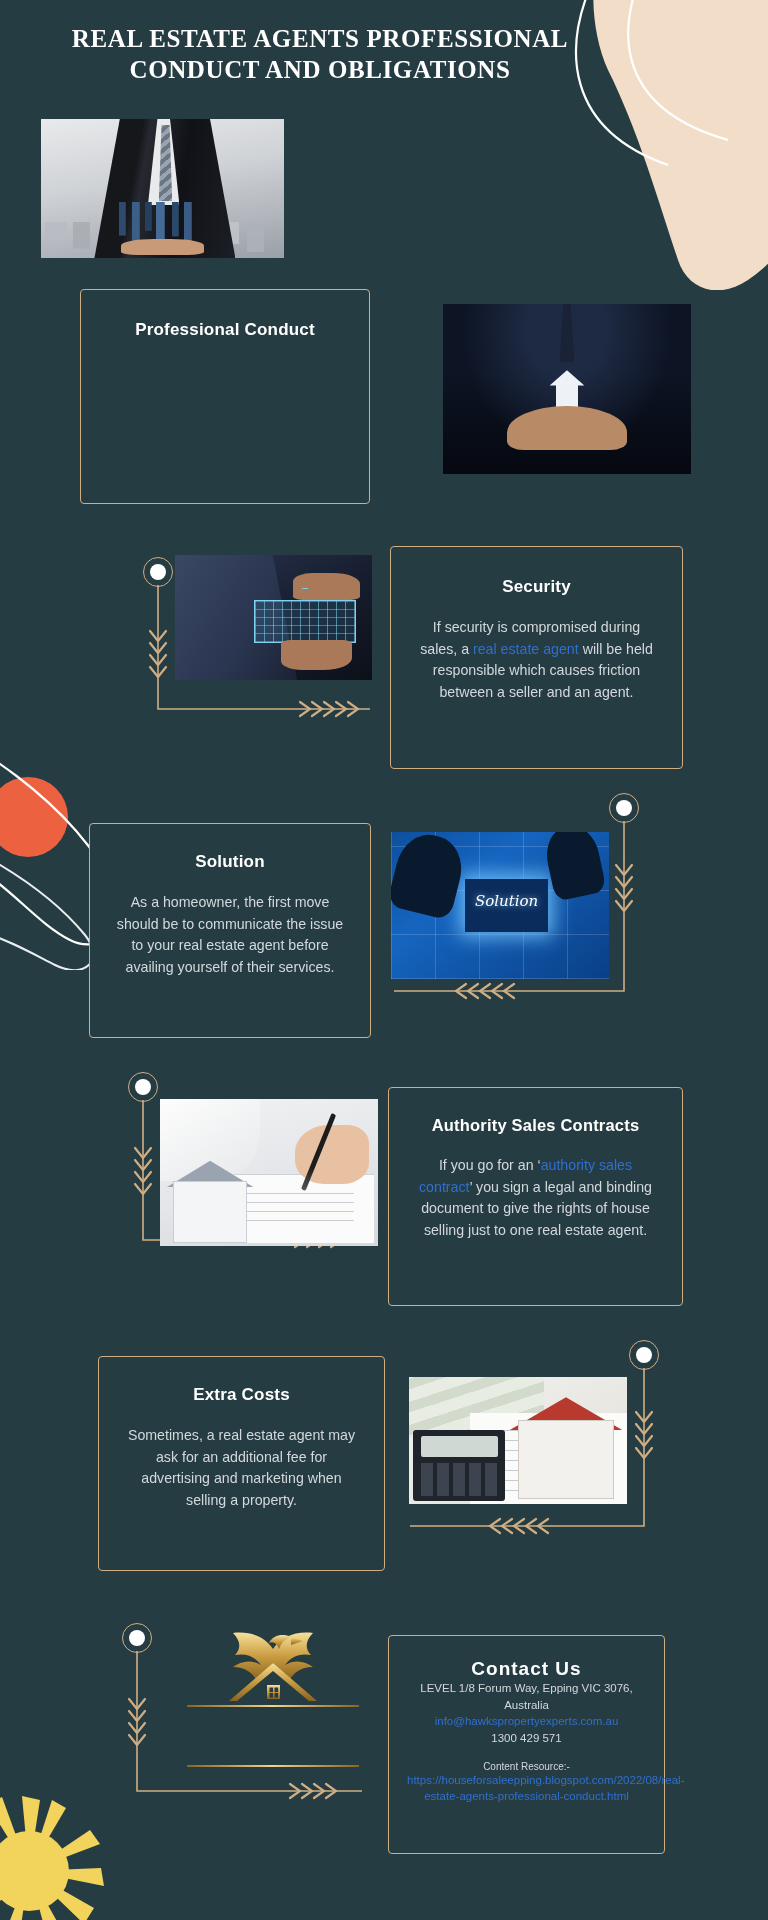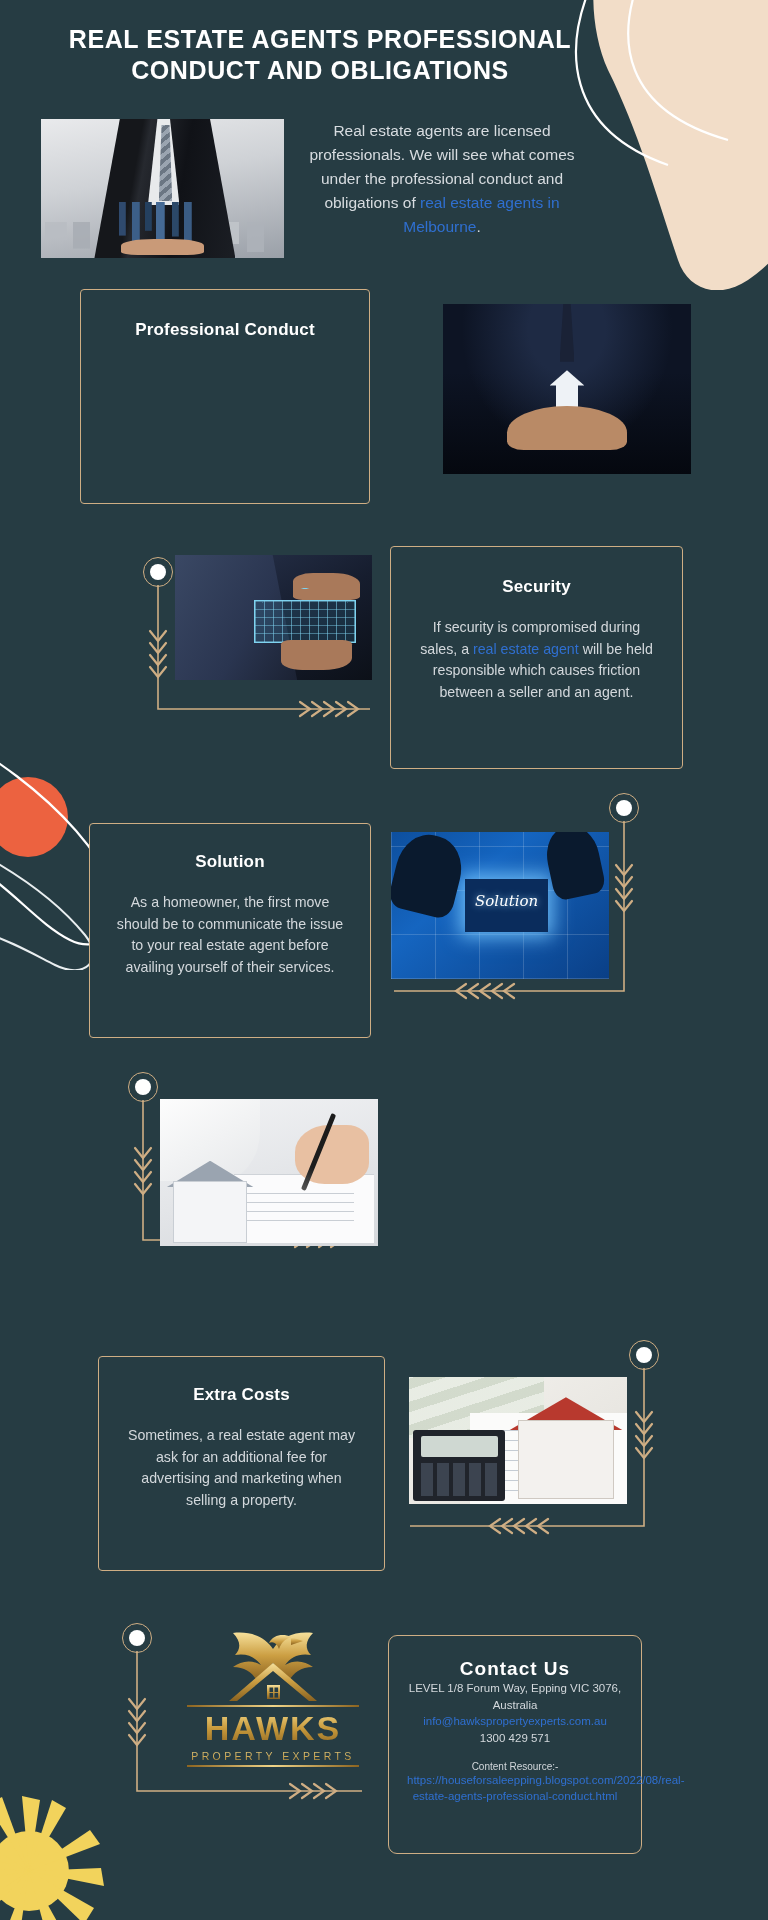--- a/index.html
+++ b/index.html
@@ -35,20 +35,21 @@
   #header-title {
     position: absolute;
     top: 24px; left: 60px;
     width: 520px;
     text-align: center;
     color: #ffffff;
     font-size: 25px;
     font-weight: bold;
     line-height: 1.22;
     letter-spacing: 0.6px;
+    font-family: Liberation Serif, serif;
   }
 
   
   #intro-photo {
     position: absolute;
     left: 41px; top: 119px;
     width: 243px; height: 139px;
     background:
       radial-gradient(ellipse at 42% 78%, #3d4d66 0 9%, transparent 10%),
       linear-gradient(170deg, #e9eaec 0%, #cfd2d6 42%, #b6bac0 70%, #9aa0a8 100%);
@@ -122,21 +123,21 @@
     color: #d3d8dc;
     font-size: 14.2px;
     line-height: 1.52;
   }
 
   #card-conduct  { left: 80px;  top: 289px;  width: 290px; height: 215px; padding: 30px 22px 8px; }
   #card-security { left: 390px; top: 546px;  width: 293px; height: 223px; padding: 30px 26px 0; }
   #card-solution { left: 89px;  top: 823px;  width: 282px; height: 215px; padding: 28px 22px 0; }
   #card-authority{ left: 388px; top: 1087px; width: 295px; height: 219px; padding: 28px 22px 0; }
   #card-extra    { left: 98px;  top: 1356px; width: 287px; height: 215px; padding: 28px 26px 0; }
-  #card-contact  { left: 388px; top: 1635px; width: 254px; height: 219px; padding: 22px 18px 0; border-radius: 9px; }
+  #card-contact  { left: 388px; top: 1635px; width: 277px; height: 219px; padding: 22px 18px 0; }
 
   #card-conduct .card-body,
   #card-solution .card-body,
   #card-extra .card-body,
   #card-security .card-body,
   #card-authority .card-body { margin-top: 20px; }
 
   #card-authority .card-title { font-size: 16.5px; }
 
   
@@ -379,23 +380,20 @@
   <div id="header-title">REAL ESTATE AGENTS PROFESSIONAL CONDUCT AND OBLIGATIONS</div>
 
   <div class="photo" id="intro-photo">
     <div class="skyline"></div>
     <div class="suit"></div>
     <div class="shirt"></div>
     <div class="tie"></div>
     <div class="city"></div>
     <div class="hand"></div>
   </div>
-  <div id="intro-text">
-    <span>Real estate agents are licensed professionals. We will see what comes under the professional conduct and obligations of </span><span class="link-blue">real estate agents in Melbourne</span><span>.</span>
-  </div>
 
   <div class="card" id="card-conduct">
     <div class="card-title">Professional Conduct</div>
   </div>
   <div class="photo" id="photo-conduct">
     <div class="pc-suit"></div>
     <div class="pc-tie"></div>
     <div class="pc-roof"></div>
     <div class="pc-house"></div>
     <div class="pc-hands"></div>
@@ -467,20 +465,26 @@
       <path d="M30 60 L38 70 L46 60"></path>
       <path d="M30 72 L38 82 L46 72"></path>
       <path d="M30 84 L38 94 L46 84"></path>
       <path d="M190 133 L200 140 L190 147"></path>
       <path d="M202 133 L212 140 L202 147"></path>
       <path d="M214 133 L224 140 L214 147"></path>
       <path d="M226 133 L236 140 L226 147"></path>
     </g>
   </svg>
 
+  <div class="card" id="card-authority">
+    <div class="card-title">Authority Sales Contracts</div>
+    <div class="card-body">
+      <span>If you go for an ‘</span><span class="link-blue">authority sales contract</span><span>’ you sign a legal and binding document to give the rights of house selling just to one real estate agent.</span>
+    </div>
+  </div>
   <div class="photo" id="photo-authority">
     <div class="pa-sleeve"></div>
     <div class="pa-doc"></div>
     <div class="pa-roof"></div>
     <div class="pa-house"></div>
     <div class="pa-hand"></div>
     <div class="pa-pen"></div>
   </div>
 
   <div class="node-circle" style="left:629px; top:1340px;"></div>
@@ -529,24 +533,20 @@
       <path d="M22 72 L66 34 L110 72 L102 72 L66 42 L30 72 Z" fill="url(#gold)"></path>
       <rect x="60" y="56" width="13" height="14" fill="url(#gold)"></rect>
       <g fill="#263c43">
         <rect x="62.5" y="58.5" width="3.6" height="4.6"></rect>
           <rect x="67.5" y="58.5" width="3.6" height="4.6"></rect>
         <rect x="62.5" y="64" width="3.6" height="4.6"></rect>
           <rect x="67.5" y="64" width="3.6" height="4.6"></rect>
       </g>
     </svg>
     <div class="logo-rule" id="logo-rule-top"></div>
-    <div id="logo-words">
-      <div id="logo-name">HAWKS</div>
-      <div id="logo-sub">PROPERTY EXPERTS</div>
-    </div>
     <div class="logo-rule" id="logo-rule-bot"></div>
   </div>
 
   <div class="node-circle" style="left:122px; top:1623px;"></div>
   <svg class="conn" style="left:100px; top:1651px; width:270px; height:160px;" viewBox="0 0 270 160">
     <path d="M37 0 L37 140 L262 140" fill="none" stroke="#cfae84" stroke-width="1.6"></path>
     <g fill="none" stroke="#cfae84" stroke-width="2.2" stroke-linecap="round">
       <path d="M29 48 L37 58 L45 48"></path>
       <path d="M29 60 L37 70 L45 60"></path>
       <path d="M29 72 L37 82 L45 72"></path>

